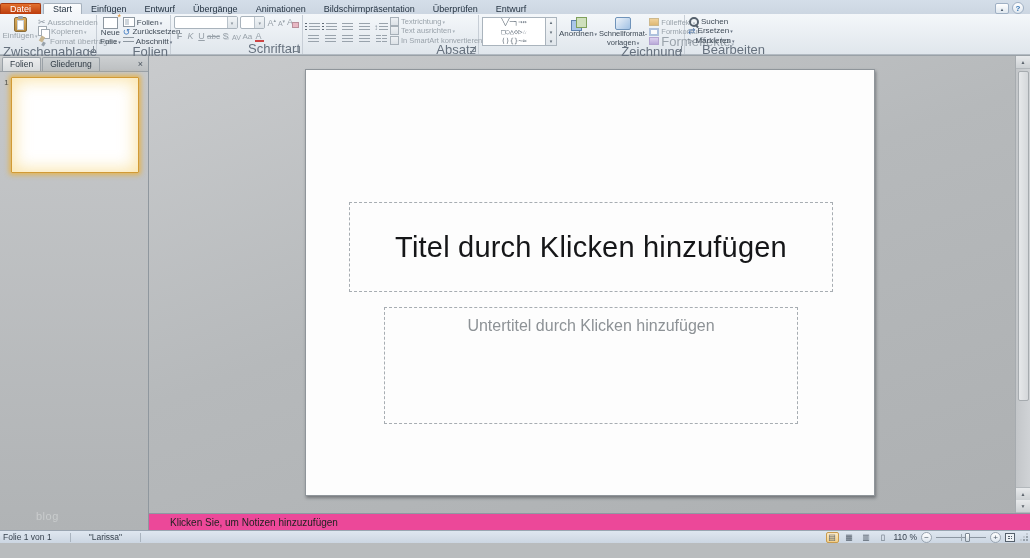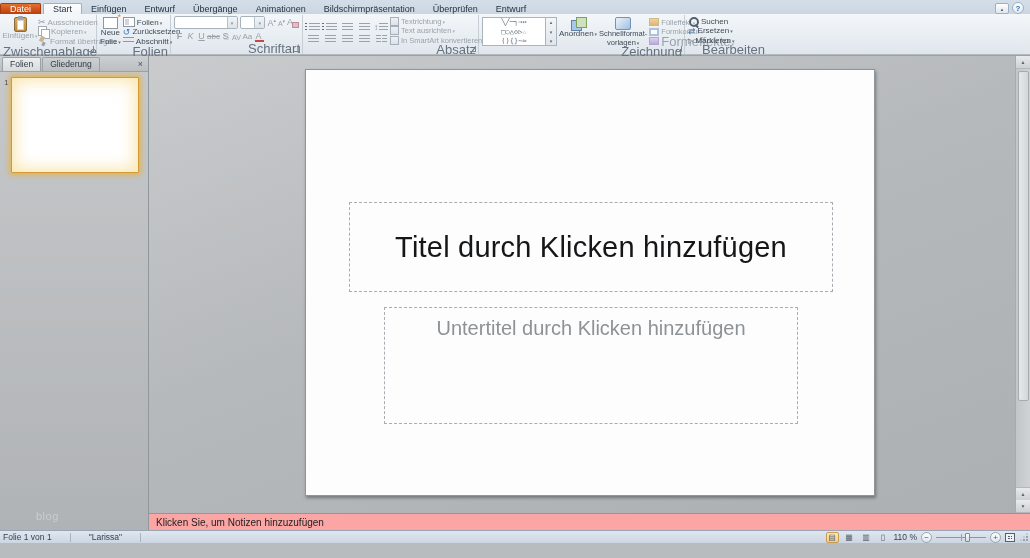--- a/index.html
+++ b/index.html
@@ -112,27 +112,27 @@
   .thumb-num{font-size:8px;color:#3c454e;width:9px;text-align:center;padding-top:1px}
   .thumb{width:128px;height:96px;background:#fff;border:1px solid #d29a35;border-radius:1px;
          box-shadow:0 0 5px 2px rgba(233,178,65,.85), inset 0 0 16px 3px rgba(246,212,120,.6)}
   .watermark{position:absolute;left:36px;bottom:8px;font-size:11px;color:#c9cccd;letter-spacing:.5px}
 
   .rightcol{flex:1;display:flex;flex-direction:column;min-width:0}
   .canvas{height:457px;flex:0 0 457px;position:relative;background:linear-gradient(160deg,#c9cbcd 0%,#b6b9bb 45%,#adb0b2 100%);overflow:hidden}
   .slide{position:absolute;left:156px;top:13px;width:570px;height:427px;background:#fdfdfd;border:1px solid #8f959a;box-shadow:1px 2px 3px rgba(40,44,48,.45)}
   .ph{position:absolute;border:1px dashed #a7adb2}
   .ph-title{left:43px;top:132px;width:484px;height:90px;display:flex;align-items:center;justify-content:center;font-size:29px;color:#151618;letter-spacing:.2px}
-  .ph-sub{left:78px;top:237px;width:414px;height:117px;display:flex;justify-content:center;align-items:flex-start;padding-top:9px;font-size:20px;color:#8d9296}
+  .ph-sub{left:78px;top:237px;width:414px;height:117px;display:flex;justify-content:center;align-items:flex-start;padding-top:9px;font-size:16px;color:#8d9296}
   .vscroll{position:absolute;right:0;top:0;width:15px;height:100%;background:linear-gradient(90deg,#c3c6c9,#d0d3d6);border-left:1px solid #a6abaf;display:flex;flex-direction:column;align-items:center;font-size:5px;color:#5c646c}
   .sc-btn{width:100%;height:13px;display:flex;align-items:center;justify-content:center;border-bottom:1px solid #b3b8bc;background:linear-gradient(#e8eaec,#cdd1d4)}
   .sc-btn.bot{border-top:1px solid #b3b8bc;border-bottom:none;margin-top:auto}
   .sc-thumb{width:11px;height:330px;margin-top:2px;background:linear-gradient(90deg,#e6e8ea,#d4d7da);border:1px solid #a6abaf;border-radius:2px}
 
-  .notes{height:18px;flex:0 0 18px;background:#fca5a5;border-top:1px solid #8e98a2;display:flex;align-items:center;padding-left:7px;font-size:10px;color:#222}
+  .notes{height:18px;flex:0 0 18px;background:#ec4899;border-top:1px solid #8e98a2;display:flex;align-items:center;padding-left:21px;font-size:10px;color:#222}
 
   
   .statusbar{height:13px;flex:0 0 13px;background:linear-gradient(#dfe7f0,#ccd6e2);border-top:1px solid #9aa5b1;display:flex;align-items:center;font-size:8.5px;color:#37424e;padding:0 3px;gap:18px;position:relative}
   .sdiv{width:1px;height:9px;background:#aab4bf}
   .sright{margin-left:auto;display:flex;align-items:center;gap:4px;padding-right:12px}
   .vbtn{width:13px;height:11px;border:1px solid transparent;border-radius:2px;font-size:8px;line-height:10px;text-align:center;color:#55606c}
   .vbtn.active{background:linear-gradient(#fbe9c6,#f3cf87);border-color:#c89b4e}
   .v-normal::before{content:"▤"}.v-sorter::before{content:"▦"}.v-read::before{content:"▥"}.v-show::before{content:"▯"}
   .zbtn{width:11px;height:11px;border:1px solid #9aa5b1;border-radius:50%;background:linear-gradient(#fff,#dde5ee);font-size:8px;line-height:9px;text-align:center;color:#4a5664}
   .zslider{width:50px;height:11px;position:relative}

